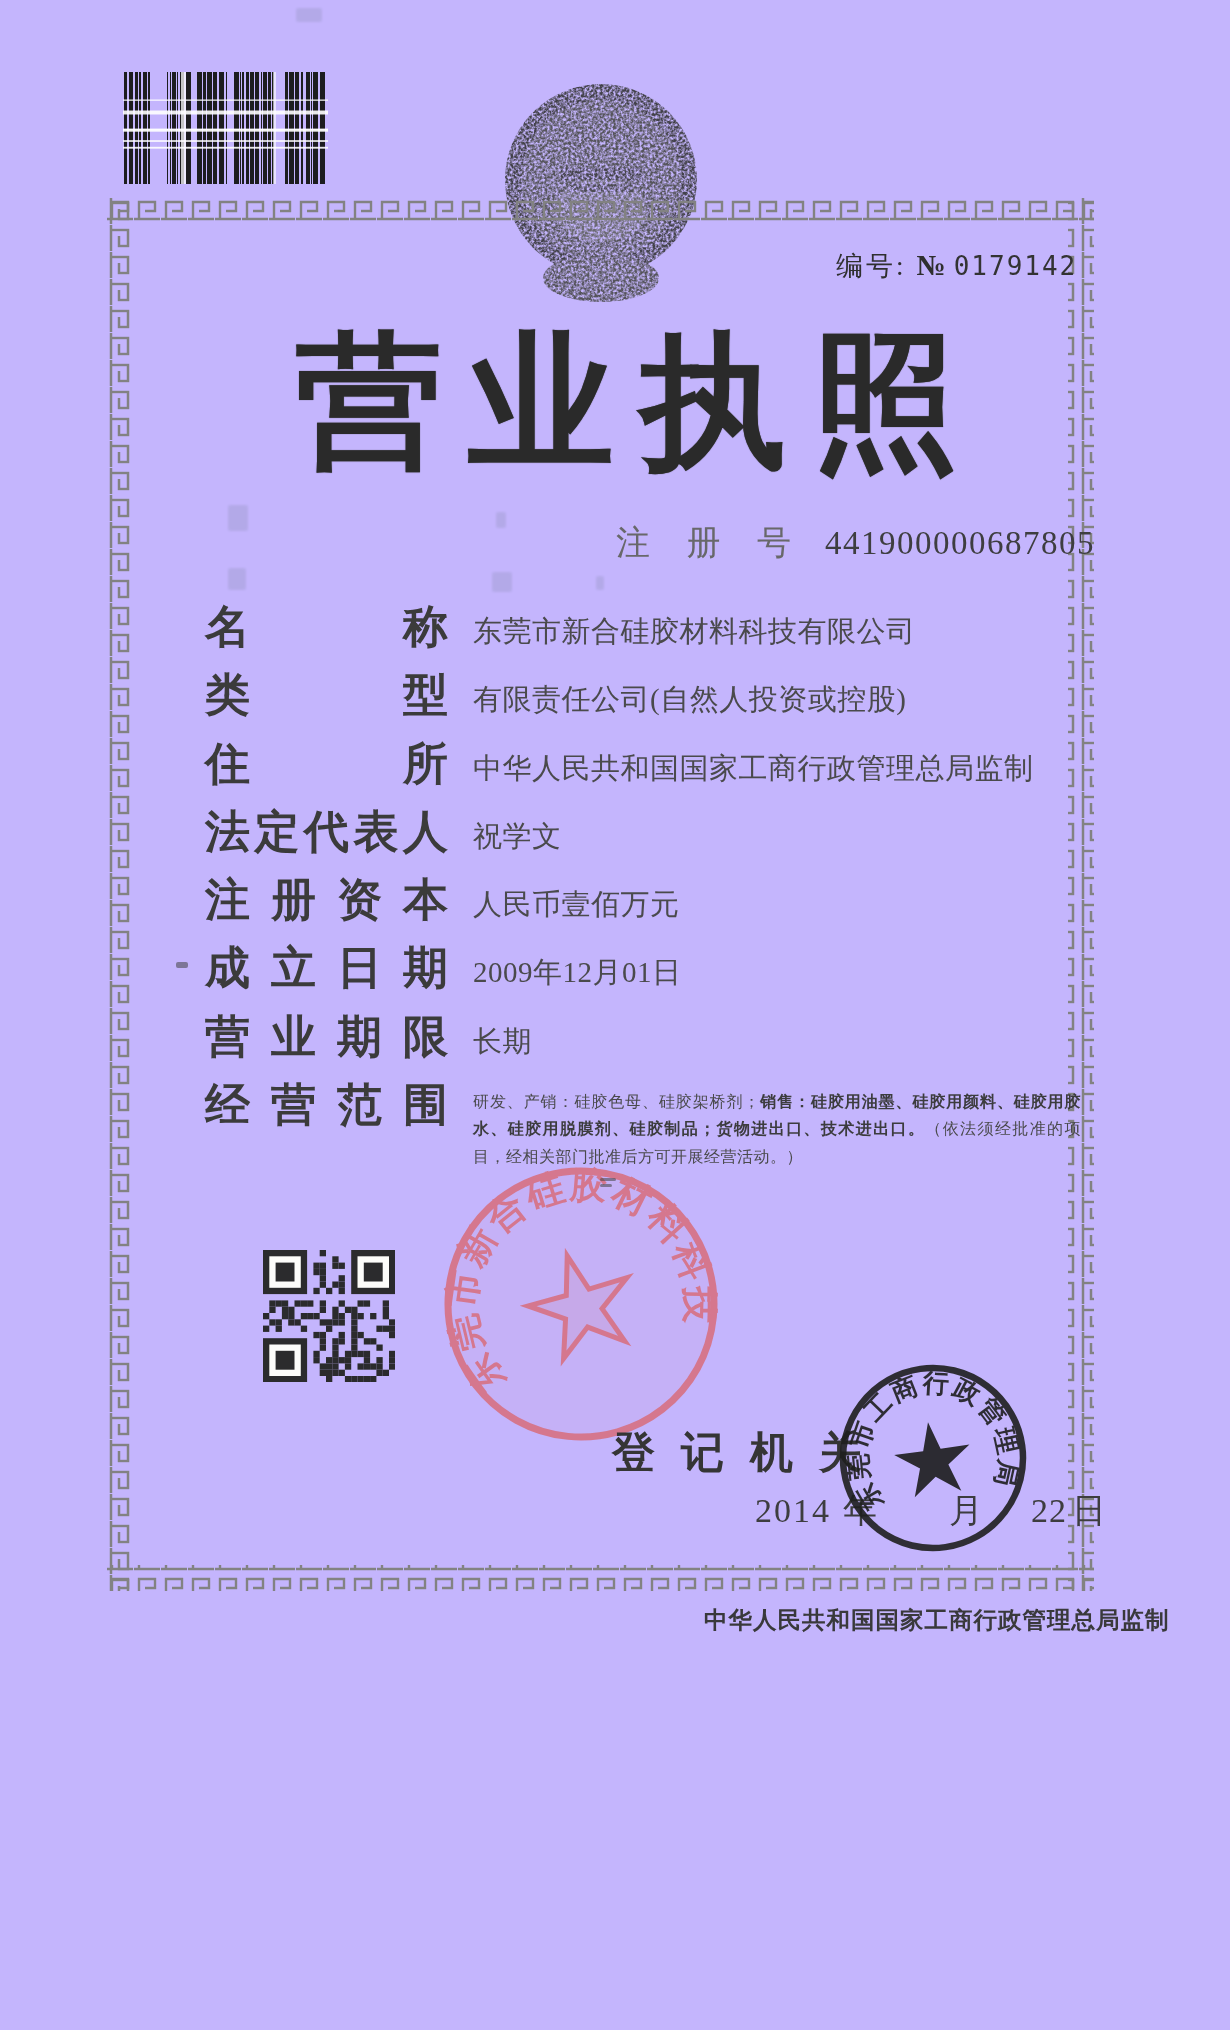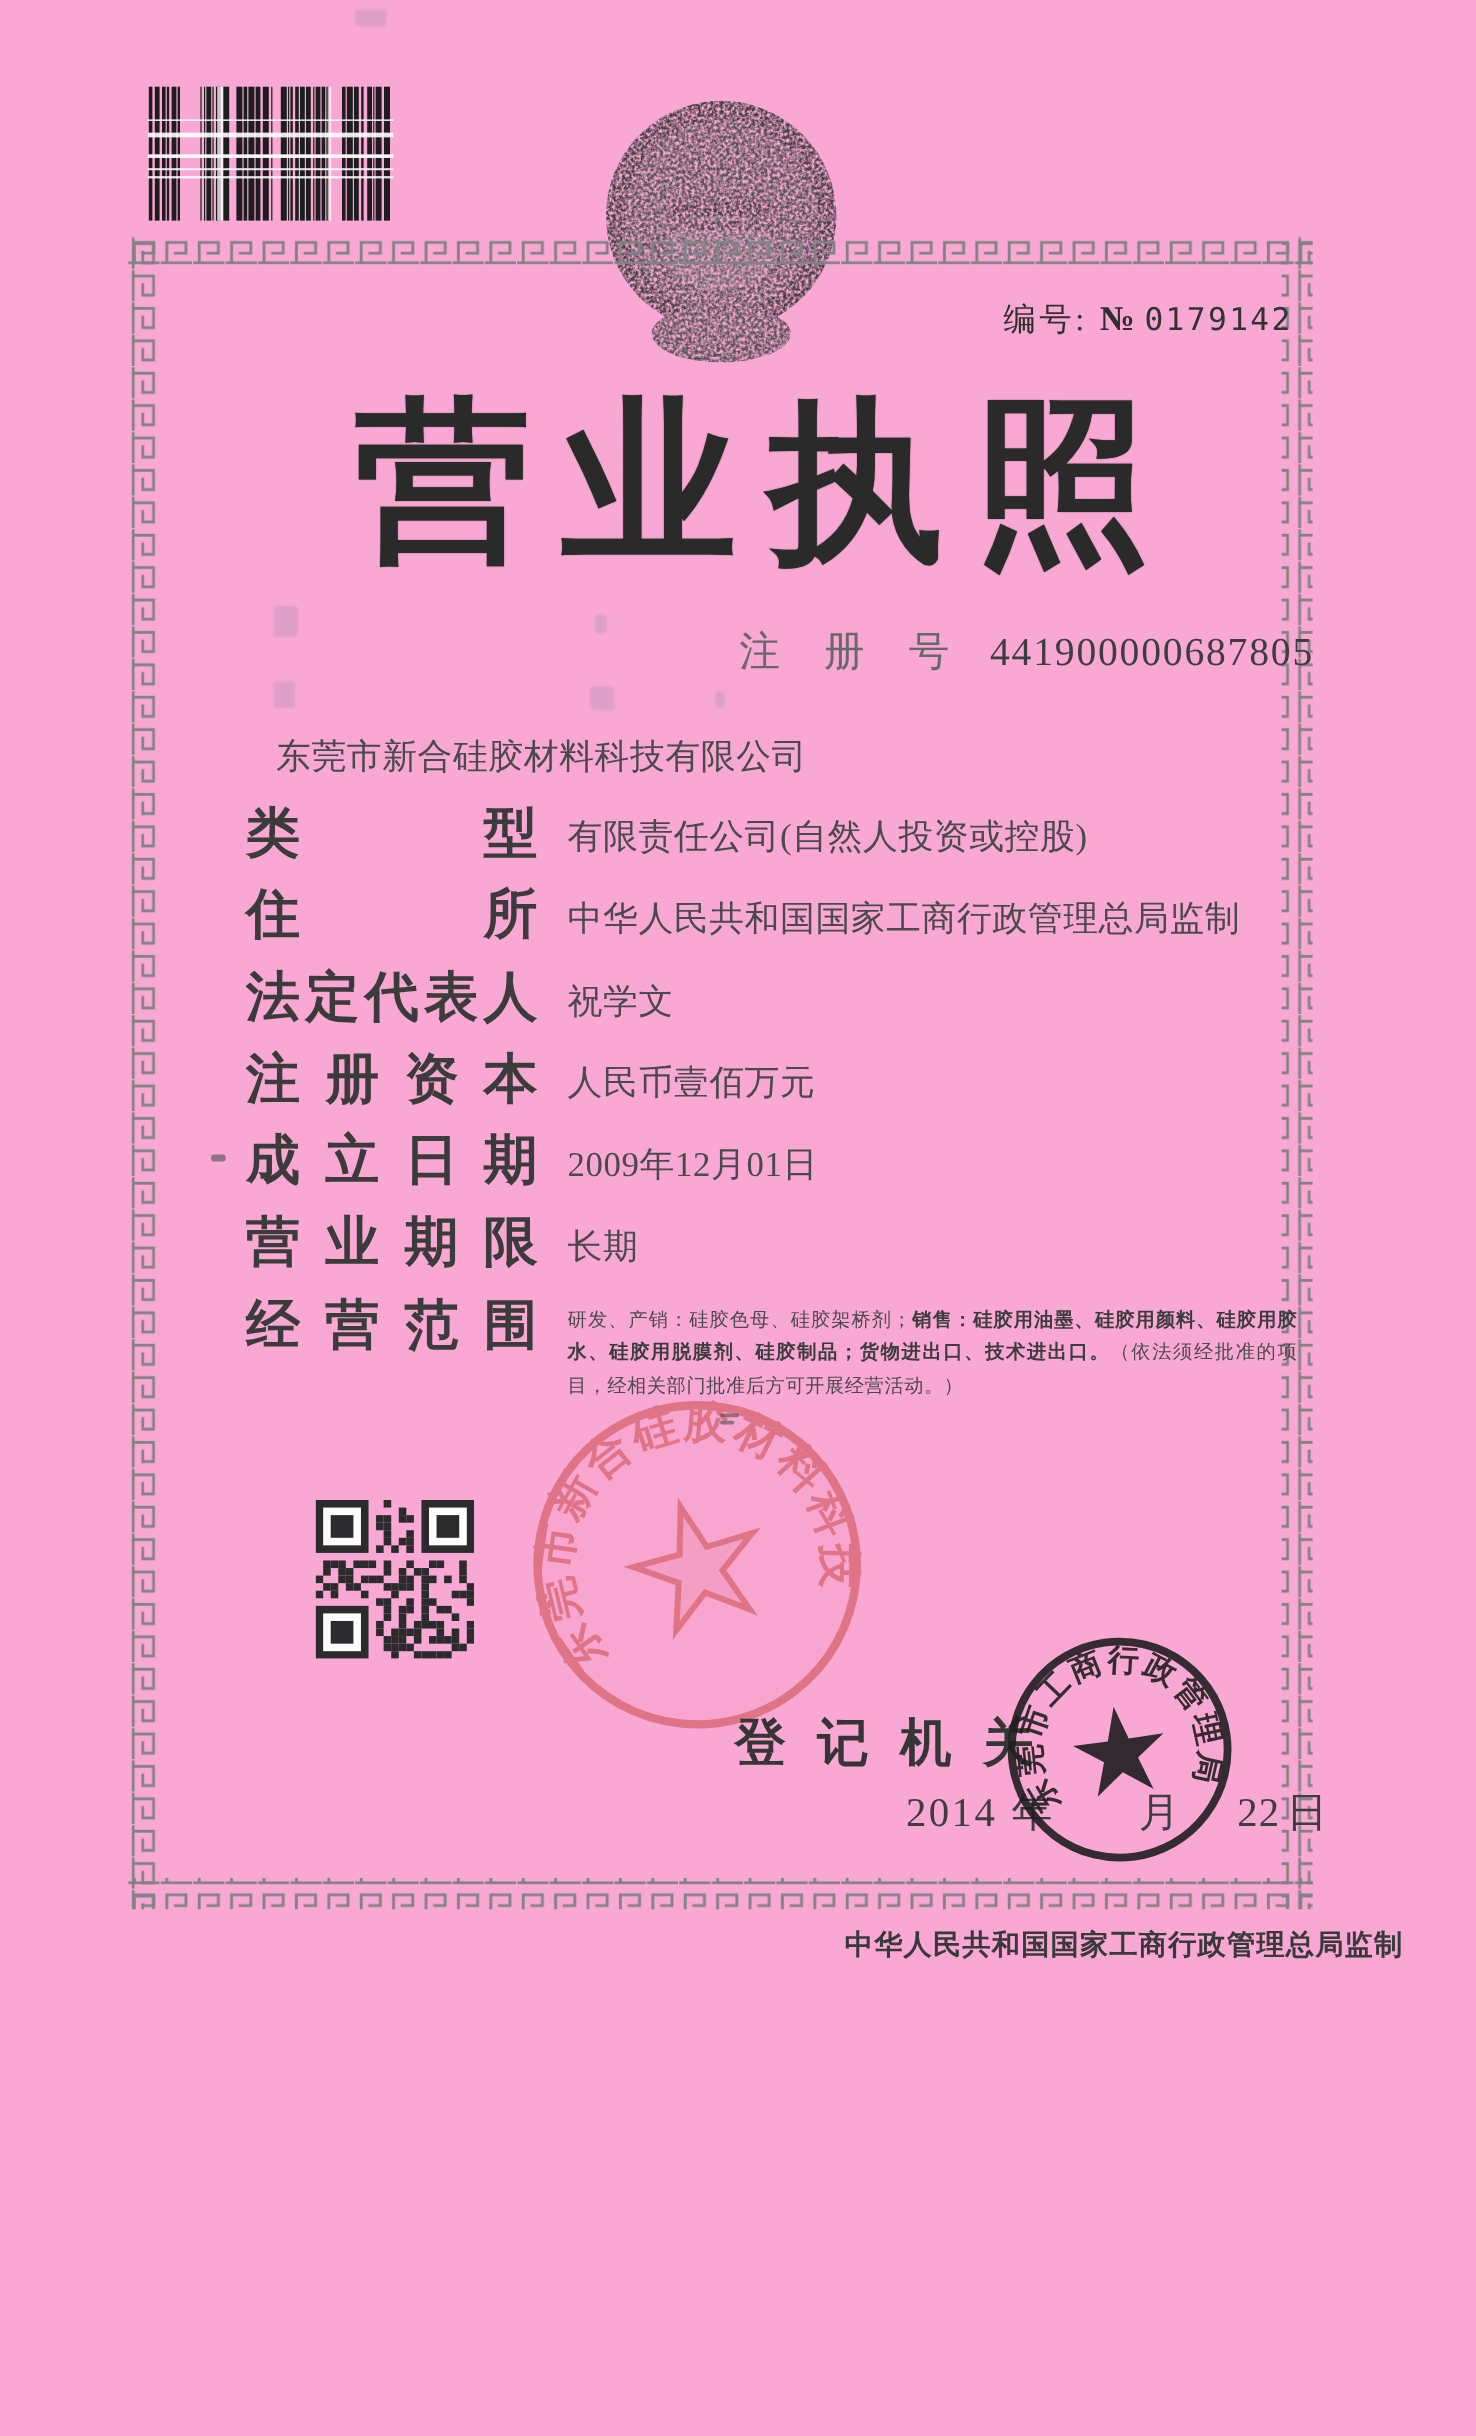--- a/index.html
+++ b/index.html
@@ -1,16 +1,16 @@
 <!DOCTYPE html>
 <html><head>
 <meta charset="utf-8">
 <style>
   html,body{margin:0;padding:0;background:#e8e8e6;}
-  .page{position:relative;width:1230px;height:2030px;background:#f9a8d4;overflow:hidden;
+  .page{position:relative;width:1230px;height:2030px;background:#c4b5fd;overflow:hidden;
         font-family:"Liberation Serif",serif;color:#3a3a3a;}
   
   .barcode{position:absolute;left:123px;top:72px;}
   
   .emblem{position:absolute;left:503px;top:82px;opacity:.92;}
   
   .border-frame{position:absolute;left:106px;top:197px;}
   
   .serial{position:absolute;left:836px;top:248px;font-size:27px;color:#2f2f2f;white-space:nowrap;}
   .serial .lbl{letter-spacing:3px;}
@@ -146,20 +146,21 @@
 
   <h1 class="title">营业执照</h1>
 
   <div class="regno">
     <span class="regno-label">注 册 号</span>
     <span class="regno-value">441900000687805</span>
   </div>
 
   <div class="fields">
     <div class="frow">
+      <div class="flabel">名称</div>
       <div class="fvalue">东莞市新合硅胶材料科技有限公司</div>
     </div>
     <div class="frow">
       <div class="flabel">类型</div>
       <div class="fvalue">有限责任公司(自然人投资或控股)</div>
     </div>
     <div class="frow">
       <div class="flabel">住所</div>
       <div class="fvalue">中华人民共和国国家工商行政管理总局监制</div>
     </div>

